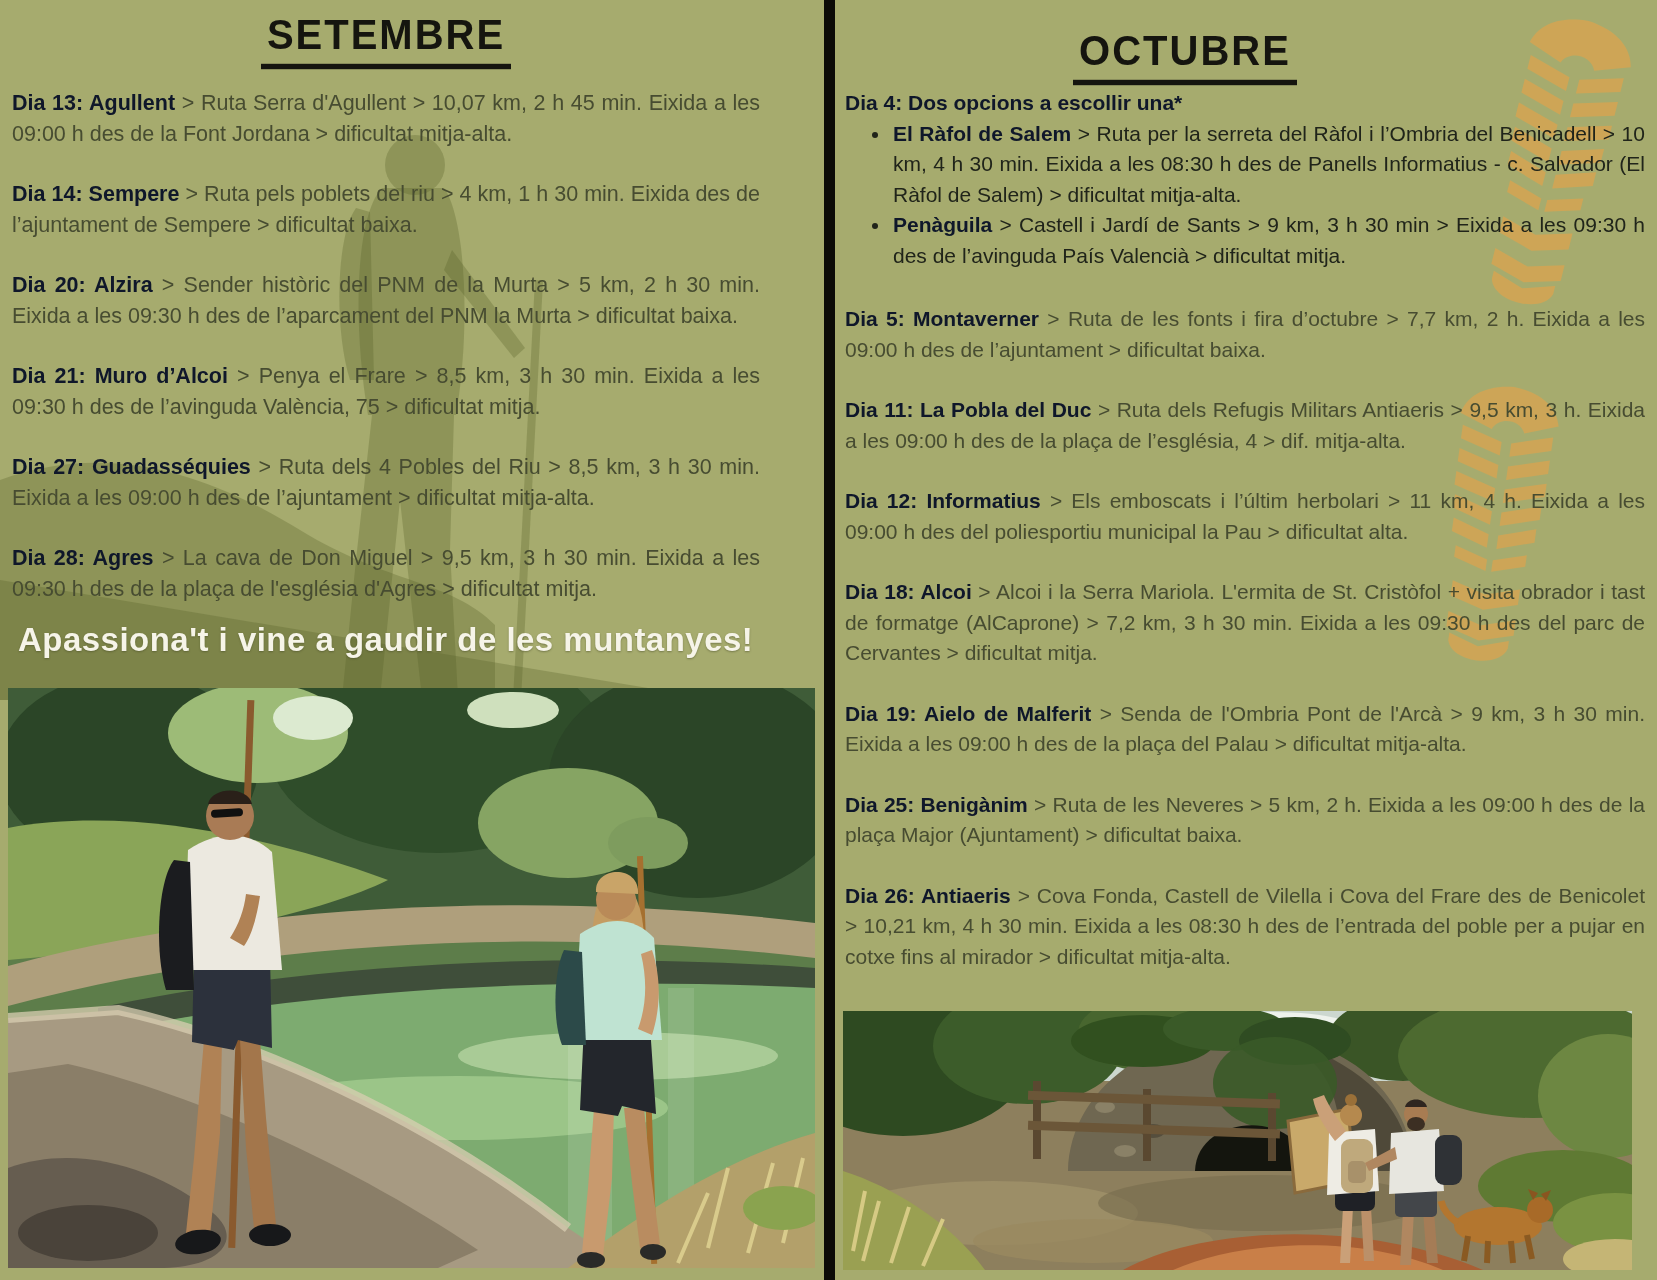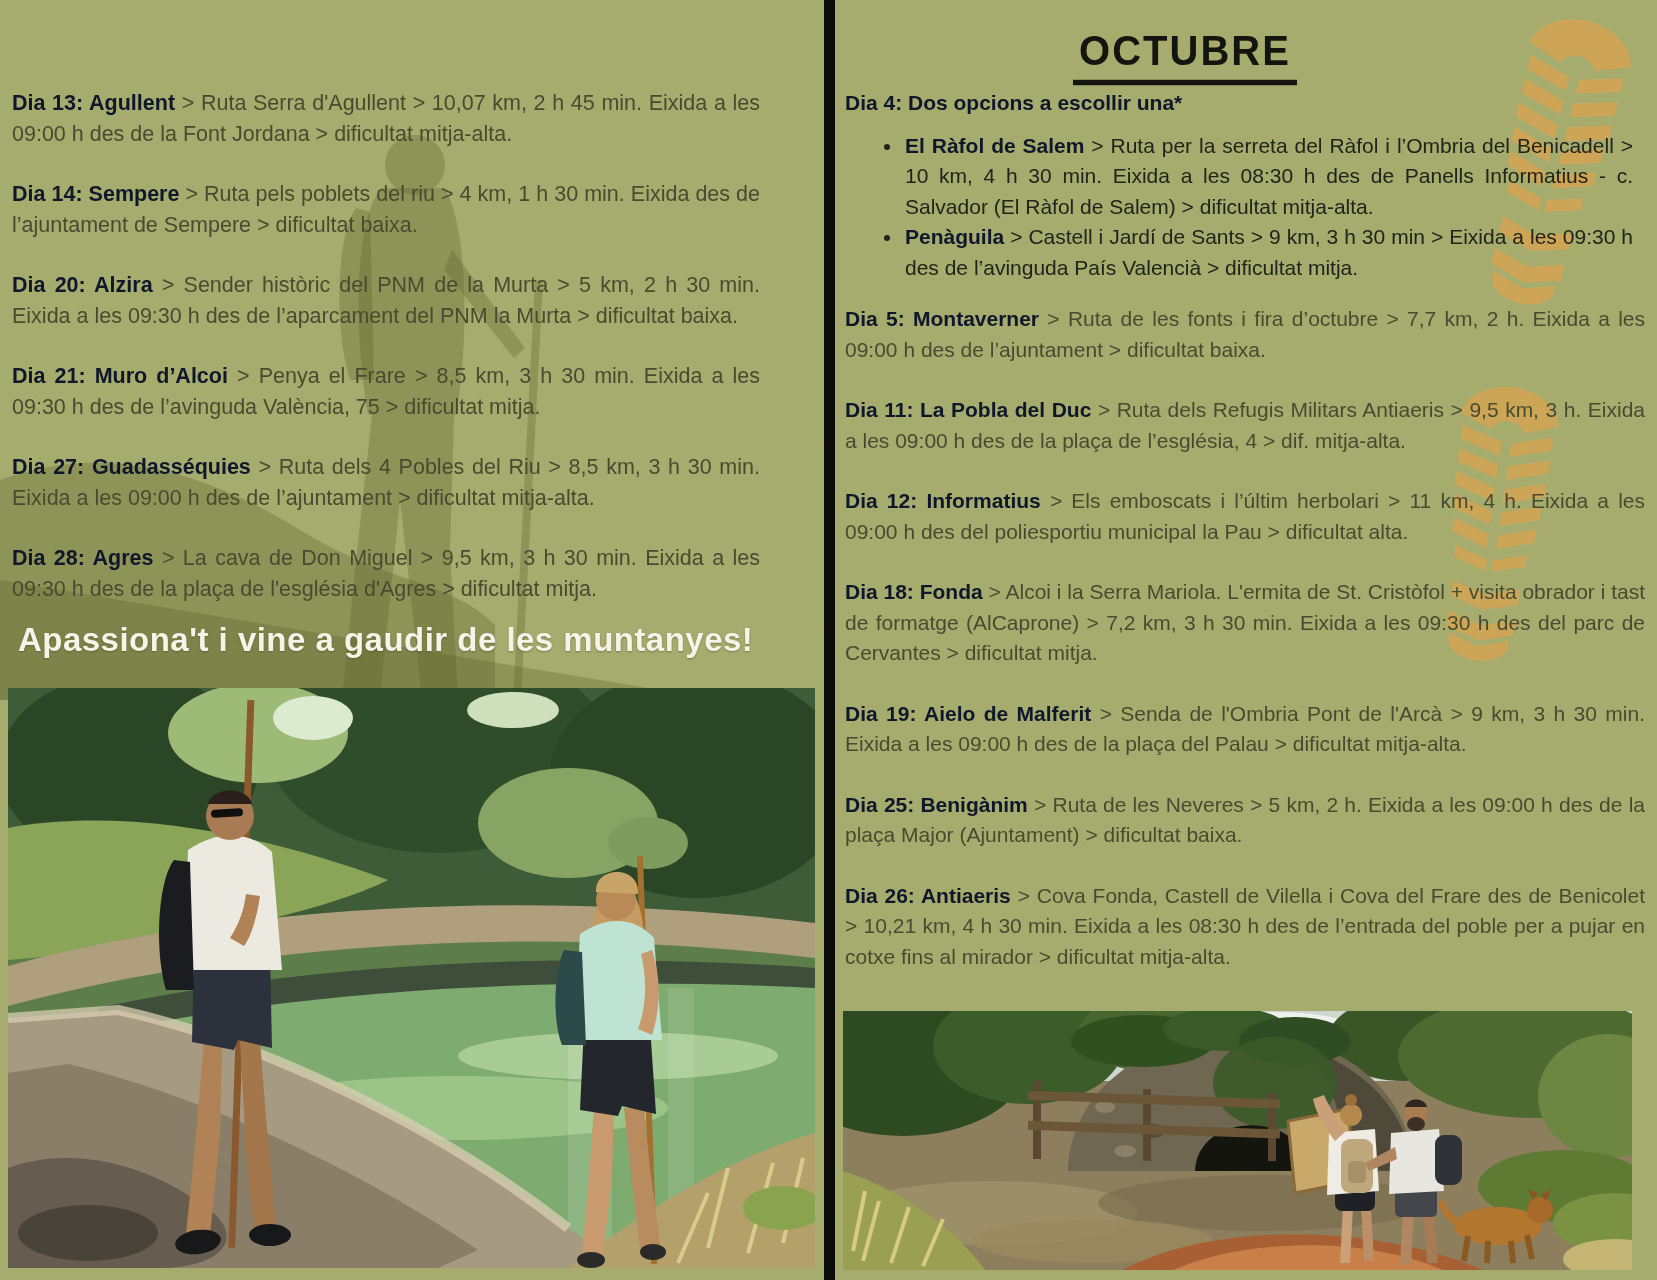--- a/index.html
+++ b/index.html
@@ -6,21 +6,21 @@
   body{width:1657px;height:1280px;overflow:hidden;font-family:"Liberation Sans",sans-serif;}
   .page{position:absolute;left:0;top:0;width:1657px;height:1280px;background:#a6ab6e;}
   .abs{position:absolute;}
   .divider{left:824px;top:0;width:11px;height:1280px;background:#0b0b07;}
   .col-title{font-weight:bold;font-size:40px;letter-spacing:2px;color:#15150f;text-align:center;}
   .col-title .tw{display:inline-block;border-bottom:5px solid #15150f;padding:0 6px 5px 6px;transform:scaleY(1.08);}
   .entries{font-size:21.5px;line-height:30.5px;color:#474c31;text-align:justify;}
   .entries p{margin:0 0 30px 0;}
   .entries strong{color:#0f172a;font-weight:bold;}
   .r-entries{font-size:21px;}
-  .day4 ul{margin:12px;padding:0 0 0 46px;list-style:disc;color:#20241a;}
+  .day4 ul{margin:0;padding:0 0 0 46px;list-style:disc;color:#20241a;}
   .day4 li{padding-left:2px;}
   .day4 p{margin:0;}
   .slogan{font-weight:bold;font-size:34px;color:#f6f4e8;white-space:nowrap;letter-spacing:.5px;
           transform:scaleX(.97);transform-origin:left;text-shadow:0 1px 2px rgba(60,65,30,.45);}
   .photo{overflow:hidden;}
   .photo svg{display:block;width:100%;height:100%;}
   .deco{pointer-events:none;}
 </style>
 </head>
 <body>
@@ -60,20 +60,23 @@
         <path d="M40 244 L75 254 L110 244 L110 260 L75 270 L40 260 Z"></path>
         <path d="M44 274 C 50 296 100 296 106 274 L 106 266 L 75 276 L 44 266 Z"></path>
       </g>
     </defs>
     <use href="#bp" opacity="0.88" transform="translate(335,10) rotate(14 75 160) scale(1.02)"></use>
     <use href="#bp" opacity="0.85" transform="translate(280,380) rotate(8 75 160) scale(0.97)"></use>
   </svg>
 
   <div class="abs divider"></div>
 
+  <div class="abs col-title" style="left:12px;top:12px;width:748px;">
+    <span class="tw">SETEMBRE</span>
+  </div>
 
   <div class="abs entries" style="left:12px;top:88px;width:748px;">
     <p><strong>Dia 13: Agullent</strong><span> &gt; Ruta Serra d'Agullent &gt; 10,07 km, 2 h 45 min. Eixida a les 09:00 h des de la Font Jordana &gt; dificultat mitja-alta.</span></p>
     <p><strong>Dia 14: Sempere</strong><span> &gt; Ruta pels poblets del riu &gt; 4 km, 1 h 30 min. Eixida des de l’ajuntament de Sempere &gt; dificultat baixa.</span></p>
     <p><strong>Dia 20: Alzira</strong><span> &gt; Sender històric del PNM de la Murta &gt; 5 km, 2 h 30 min. Eixida a les 09:30 h des de l’aparcament del PNM la Murta &gt; dificultat baixa.</span></p>
     <p><strong>Dia 21: Muro d’Alcoi</strong><span> &gt; Penya el Frare &gt; 8,5 km, 3 h 30 min. Eixida a les 09:30 h des de l’avinguda València, 75 &gt; dificultat mitja.</span></p>
     <p><strong>Dia 27: Guadasséquies</strong><span> &gt; Ruta dels 4 Pobles del Riu &gt; 8,5 km, 3 h 30 min. Eixida a les 09:00 h des de l’ajuntament &gt; dificultat mitja-alta.</span></p>
     <p><strong>Dia 28: Agres</strong><span> &gt; La cava de Don Miguel &gt; 9,5 km, 3 h 30 min. Eixida a les 09:30 h des de la plaça de l'església d'Agres &gt; dificultat mitja.</span></p>
   </div>
 
@@ -146,21 +149,21 @@
     <ul>
       <li><strong>El Ràfol de Salem</strong><span> &gt; Ruta per la serreta del Ràfol i l’Ombria del Benicadell &gt; 10 km, 4 h 30 min. Eixida a les 08:30 h des de Panells Informatius - c. Salvador (El Ràfol de Salem) &gt; dificultat mitja-alta.</span></li>
       <li><strong>Penàguila</strong><span> &gt; Castell i Jardí de Sants &gt; 9 km, 3 h 30 min &gt; Eixida a les 09:30 h des de l’avinguda País Valencià &gt; dificultat mitja.</span></li>
     </ul>
   </div>
 
   <div class="abs entries r-entries" style="left:845px;top:304px;width:800px;">
     <p><strong>Dia 5: Montaverner</strong><span> &gt; Ruta de les fonts i fira d’octubre &gt; 7,7 km, 2 h. Eixida a les 09:00 h des de l’ajuntament &gt; dificultat baixa.</span></p>
     <p><strong>Dia 11: La Pobla del Duc</strong><span> &gt; Ruta dels Refugis Militars Antiaeris &gt; 9,5 km, 3 h. Eixida a les 09:00 h des de la plaça de l’església, 4 &gt; dif. mitja-alta.</span></p>
     <p><strong>Dia 12: Informatius</strong><span> &gt; Els emboscats i l’últim herbolari &gt; 11 km, 4 h. Eixida a les 09:00 h des del poliesportiu municipal la Pau &gt; dificultat alta.</span></p>
-    <p><strong>Dia 18: Fonda</strong><span> &gt; Alcoi i la Serra Mariola. L'ermita de St. Cristòfol + visita obrador i tast de formatge (AlCaprone) &gt; 7,2 km, 3 h 30 min. Eixida a les 09:30 h des del parc de Cervantes &gt; dificultat mitja.</span></p>
+    <p><strong>Dia 18: Alcoi</strong><span> &gt; Alcoi i la Serra Mariola. L'ermita de St. Cristòfol + visita obrador i tast de formatge (AlCaprone) &gt; 7,2 km, 3 h 30 min. Eixida a les 09:30 h des del parc de Cervantes &gt; dificultat mitja.</span></p>
     <p><strong>Dia 19: Aielo de Malferit</strong><span> &gt; Senda de l'Ombria Pont de l'Arcà &gt; 9 km, 3 h 30 min. Eixida a les 09:00 h des de la plaça del Palau &gt; dificultat mitja-alta.</span></p>
     <p><strong>Dia 25: Benigànim</strong><span> &gt; Ruta de les Neveres &gt; 5 km, 2 h. Eixida a les 09:00 h des de la plaça Major (Ajuntament) &gt; dificultat baixa.</span></p>
     <p><strong>Dia 26: Antiaeris</strong><span> &gt; Cova Fonda, Castell de Vilella i Cova del Frare des de Benicolet &gt; 10,21 km, 4 h 30 min. Eixida a les 08:30 h des de l’entrada del poble per a pujar en cotxe fins al mirador &gt; dificultat mitja-alta.</span></p>
   </div>
 
   <div class="abs photo" style="left:843px;top:1011px;width:789px;height:259px;">
     <svg viewBox="0 0 789 259" preserveAspectRatio="none">
       <rect width="789" height="259" fill="#8d7f5d"></rect>
       <rect width="789" height="70" fill="#ccd7cf"></rect>
       <ellipse cx="430" cy="25" rx="95" ry="24" fill="#eef2ec"></ellipse>

